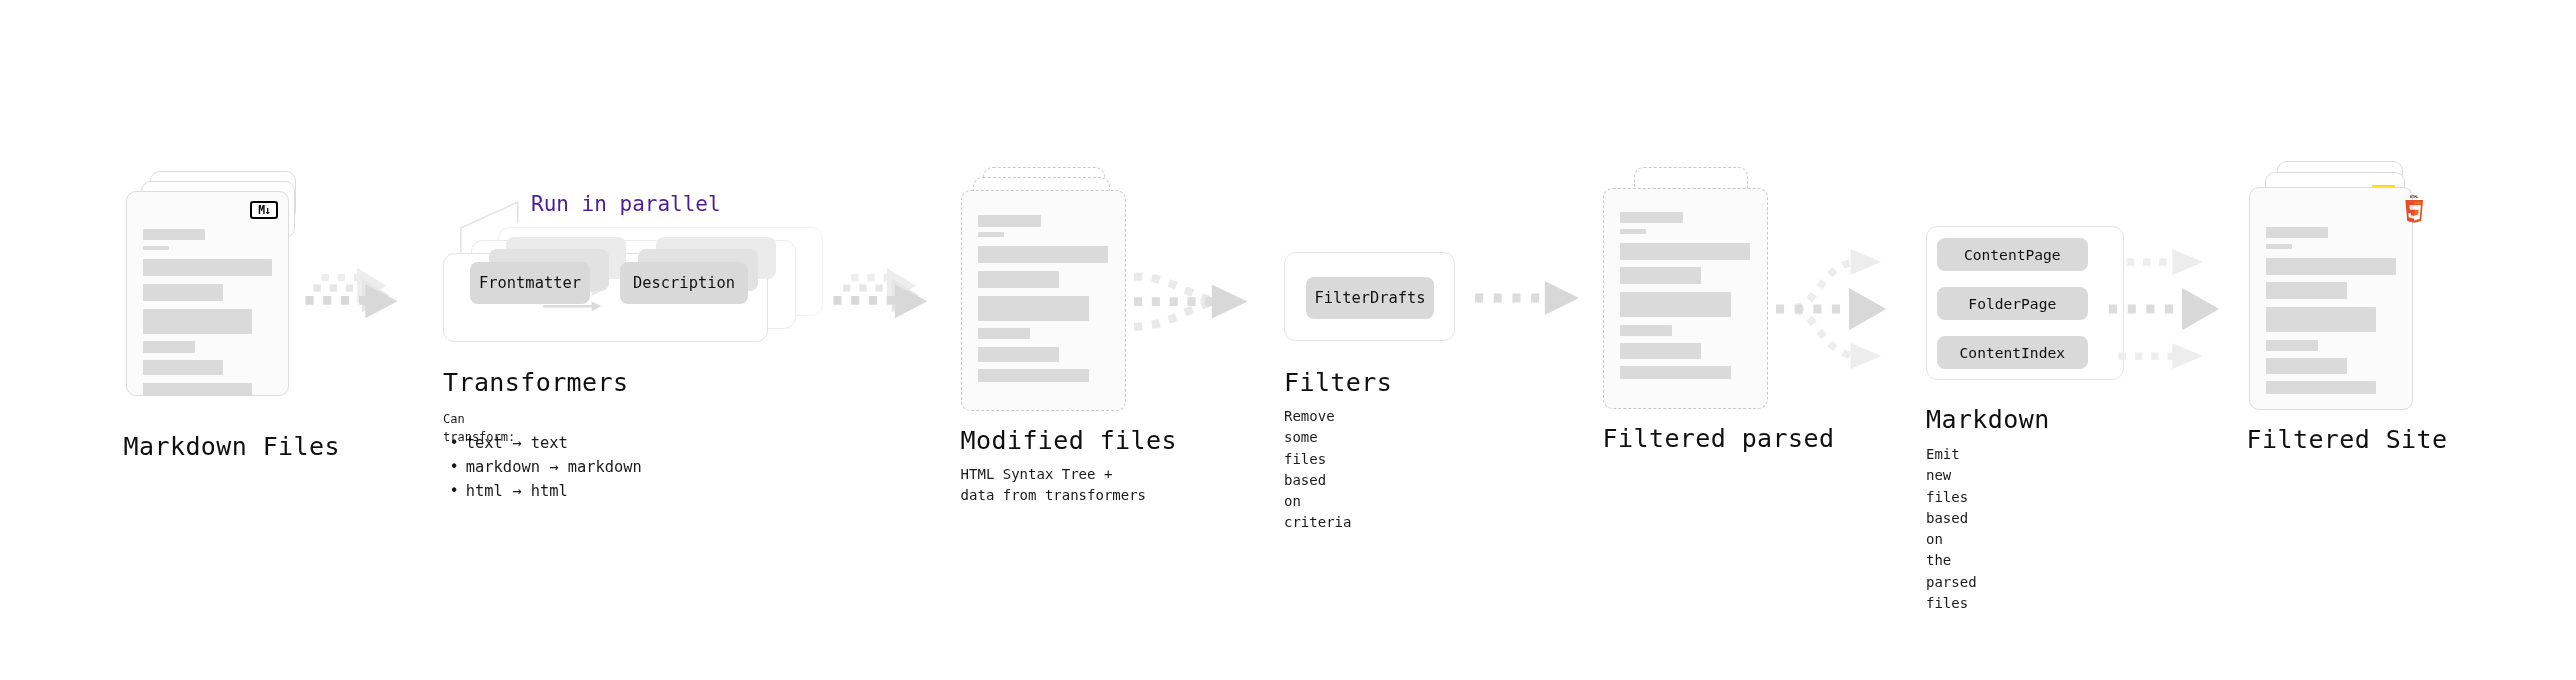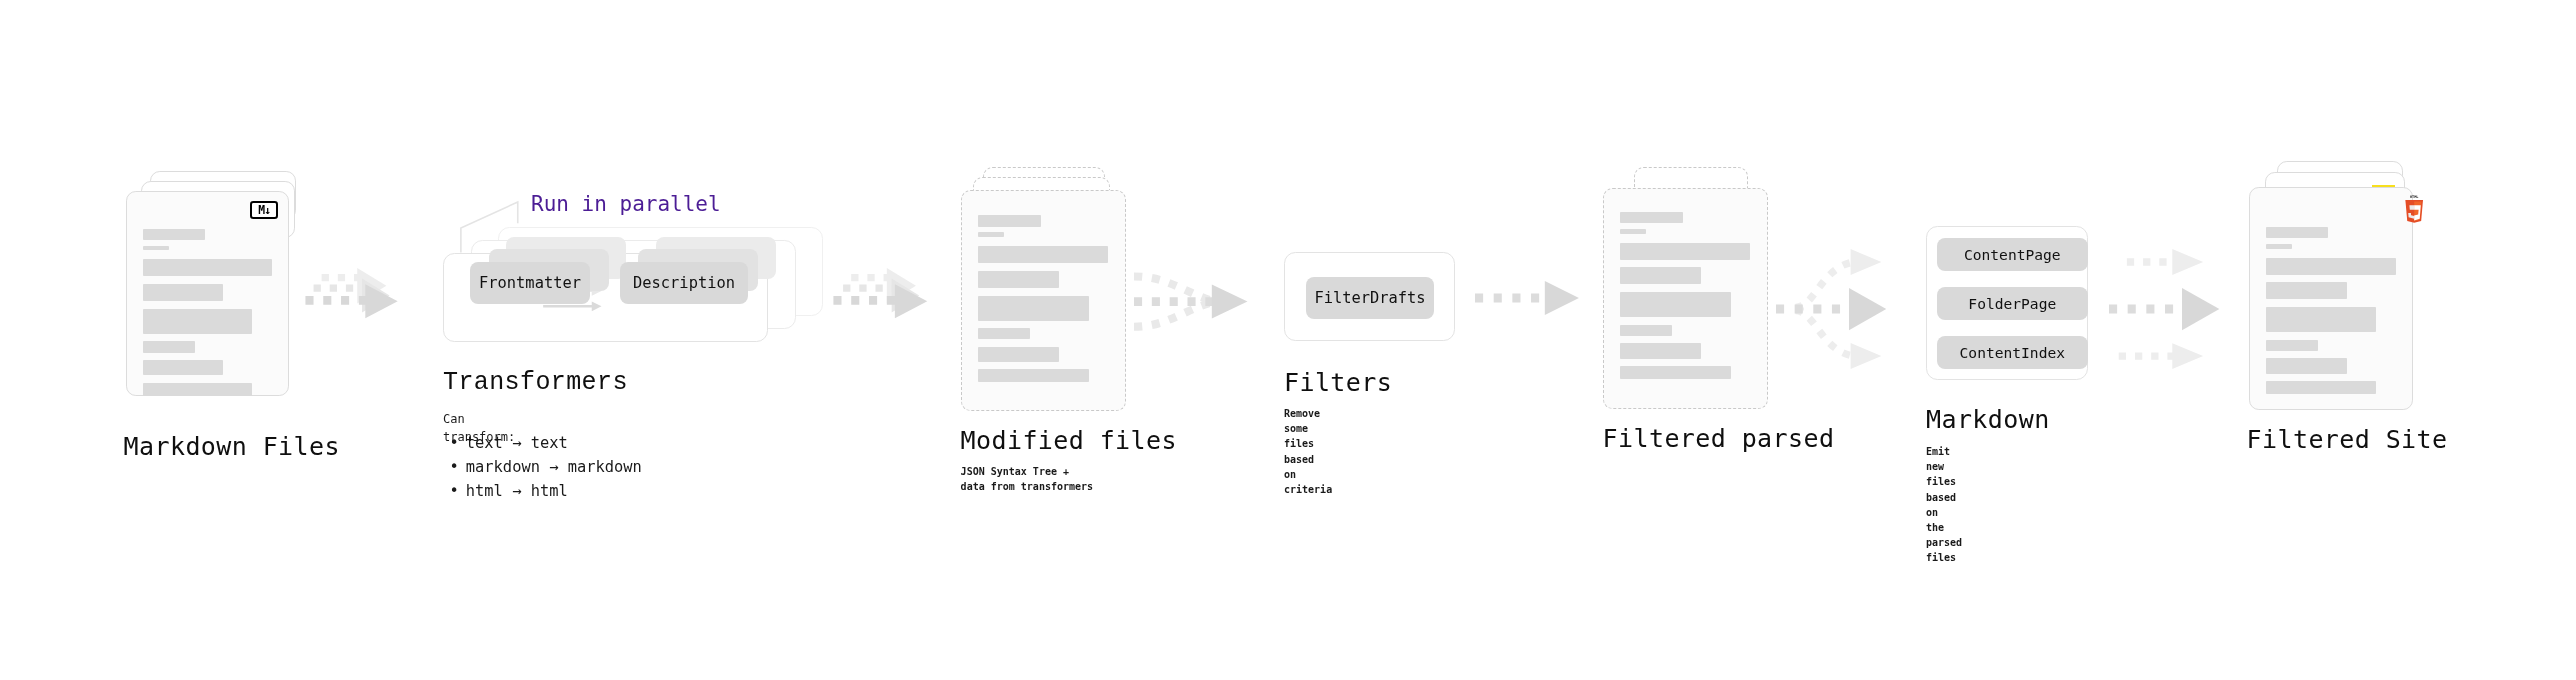--- a/index.html
+++ b/index.html
@@ -28,25 +28,24 @@
   
   .title {
     font-size: 25px;
     font-weight: 400;
     letter-spacing: 0.4px;
     color: #0f0f0f;
     white-space: nowrap;
     line-height: 1.1;
   }
   .desc {
-    font-size: 10px;
+    font-size: 14px;
     line-height: 1.52;
     color: #1a1a1a;
     white-space: pre-line;
-    font-weight: bold;
   }
   .caption-sm {
     font-size: 12px;
     line-height: 1.5;
     color: #1a1a1a;
   }
   .bullets {
     font-size: 15.4px;
     line-height: 1.55;
     color: #1a1a1a;
@@ -220,21 +219,21 @@
     </div>
 
     <div class="pill l1" style="left:63px; top:42px; width:120px; height:42px;"></div>
     <div class="pill l2" style="left:46px; top:54px; width:120px; height:42px;"></div>
     <div class="pill" style="left:27px; top:67px; width:120px; height:42px;">Frontmatter</div>
 
     <div class="pill l1" style="left:213px; top:42px; width:120px; height:42px;"></div>
     <div class="pill l2" style="left:195px; top:54px; width:120px; height:42px;"></div>
     <div class="pill" style="left:177px; top:67px; width:128px; height:42px;">Description</div>
 
-    <div class="title" style="position:absolute; left:0px; top:174px;font-family:Liberation Mono, monospace;">Transformers</div>
+    <div class="title" style="position:absolute; left:0px; top:174px;">Transformers</div>
     <div class="caption-sm" style="position:absolute; left:0px; top:215px;">Can transform:</div>
     <ul class="bullets" style="position:absolute; left:0px; top:237px;">
       <li>text → text</li>
       <li>markdown → markdown</li>
       <li>html → html</li>
     </ul>
   </div>
 
   <svg class="node" style="left:833px; top:268px;" width="106" height="89" viewBox="0 0 130 110">
     <g stroke="#ededed" stroke-width="9" stroke-dasharray="9 11" fill="none">
@@ -262,21 +261,21 @@
           <div class="bar" style="width:100%;height:17px;margin-bottom:7.3px;"></div>
           <div class="bar" style="width:62%;height:17px;margin-bottom:8.1px;"></div>
           <div class="bar" style="width:85%;height:25px;margin-bottom:7.3px;"></div>
           <div class="bar" style="width:40%;height:11.4px;margin-bottom:7.3px;"></div>
           <div class="bar" style="width:62%;height:15.4px;margin-bottom:7.3px;"></div>
           <div class="bar" style="width:85%;height:13px;"></div>
         </div>
       </div>
     </div>
     <div class="title" style="position:absolute; left:-2.4px; top:260px;">Modified files</div>
-    <div class="desc" style="position:absolute; left:-2.4px; top:297px;">JSON Syntax Tree +
+    <div class="desc" style="position:absolute; left:-2.4px; top:297px;">HTML Syntax Tree +
 data from transformers</div>
   </div>
 
   <svg class="node" style="left:1134px; top:268px;" width="154" height="98" viewBox="0 0 190 120">
     <g fill="none" stroke="#e9e9e9" stroke-width="10" stroke-dasharray="10 12">
       <path d="M0 10 C40 10, 60 28, 96 40"></path>
       <path d="M0 72 C40 72, 60 52, 96 42"></path>
     </g>
     <g fill="none" stroke="#dcdcdc" stroke-width="11" stroke-dasharray="10 12">
       <path d="M0 41 H100"></path>
@@ -326,21 +325,21 @@
     </g>
     <polygon points="92,16 130,32 92,48" fill="#ededed"></polygon>
     <polygon points="92,132 130,148 92,164" fill="#ededed"></polygon>
     <g fill="none" stroke="#dcdcdc" stroke-width="11" stroke-dasharray="10 13">
         <path d="M0 90 H96"></path>
       </g>
     <polygon points="90,64 136,90 90,116" fill="#d8d8d8"></polygon>
   </svg>
 
   <div class="node" style="left:1926px; top:226px;">
-    <div class="box" style="left:0px; top:0px; width:162px; height:154px;">
+    <div class="box" style="left:0px; top:0px; width:198px; height:154px;">
       <div class="pill" style="left:9.8px; top:11.4px; width:151px; height:32.5px; font-size:14.6px;">ContentPage</div>
       <div class="pill" style="left:9.8px; top:60px; width:151px; height:32.5px; font-size:14.6px;">FolderPage</div>
       <div class="pill" style="left:9.8px; top:109px; width:151px; height:32.5px; font-size:14.6px;">ContentIndex</div>
     </div>
     <div class="title" style="position:absolute; left:0px; top:180px;">Markdown</div>
     <div class="desc" style="position:absolute; left:0px; top:218px;">Emit new files based on
 the parsed files</div>
   </div>
 
   <svg class="node" style="left:2109px; top:236px;" width="142" height="138" viewBox="0 0 175 170">

